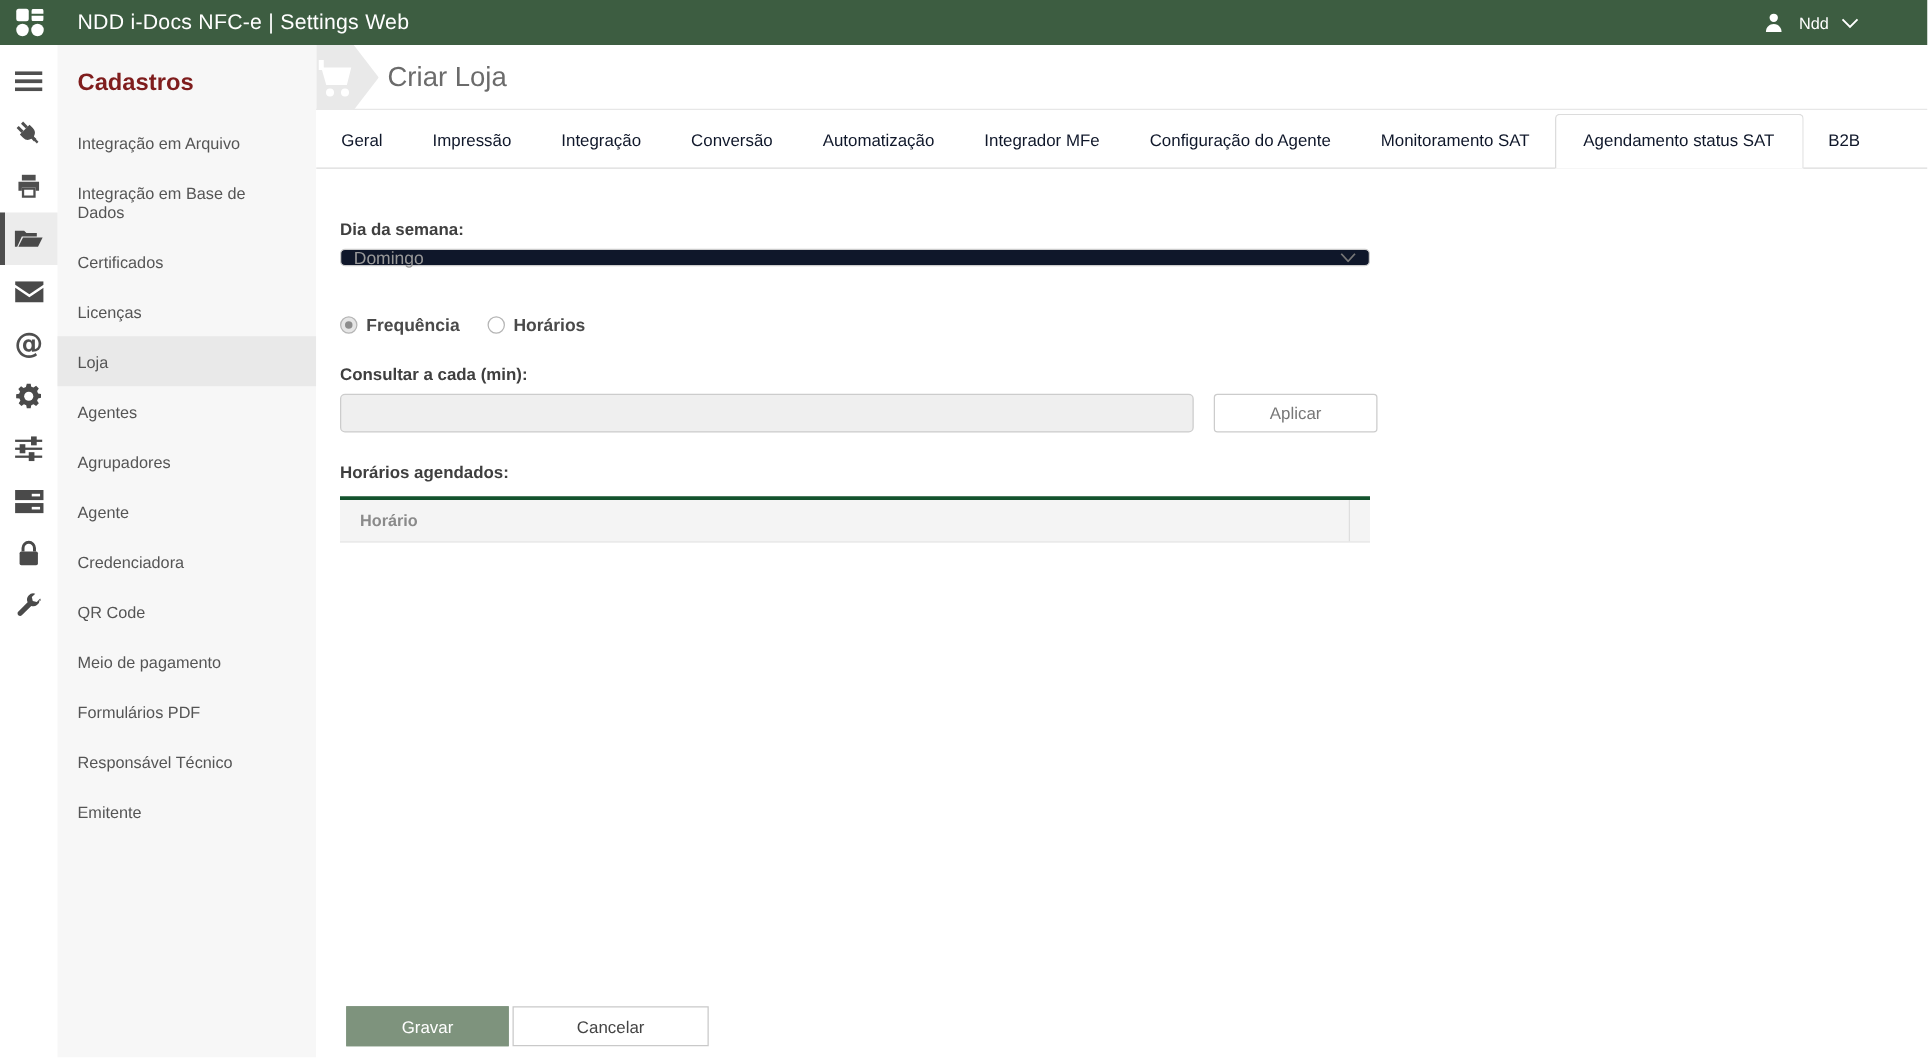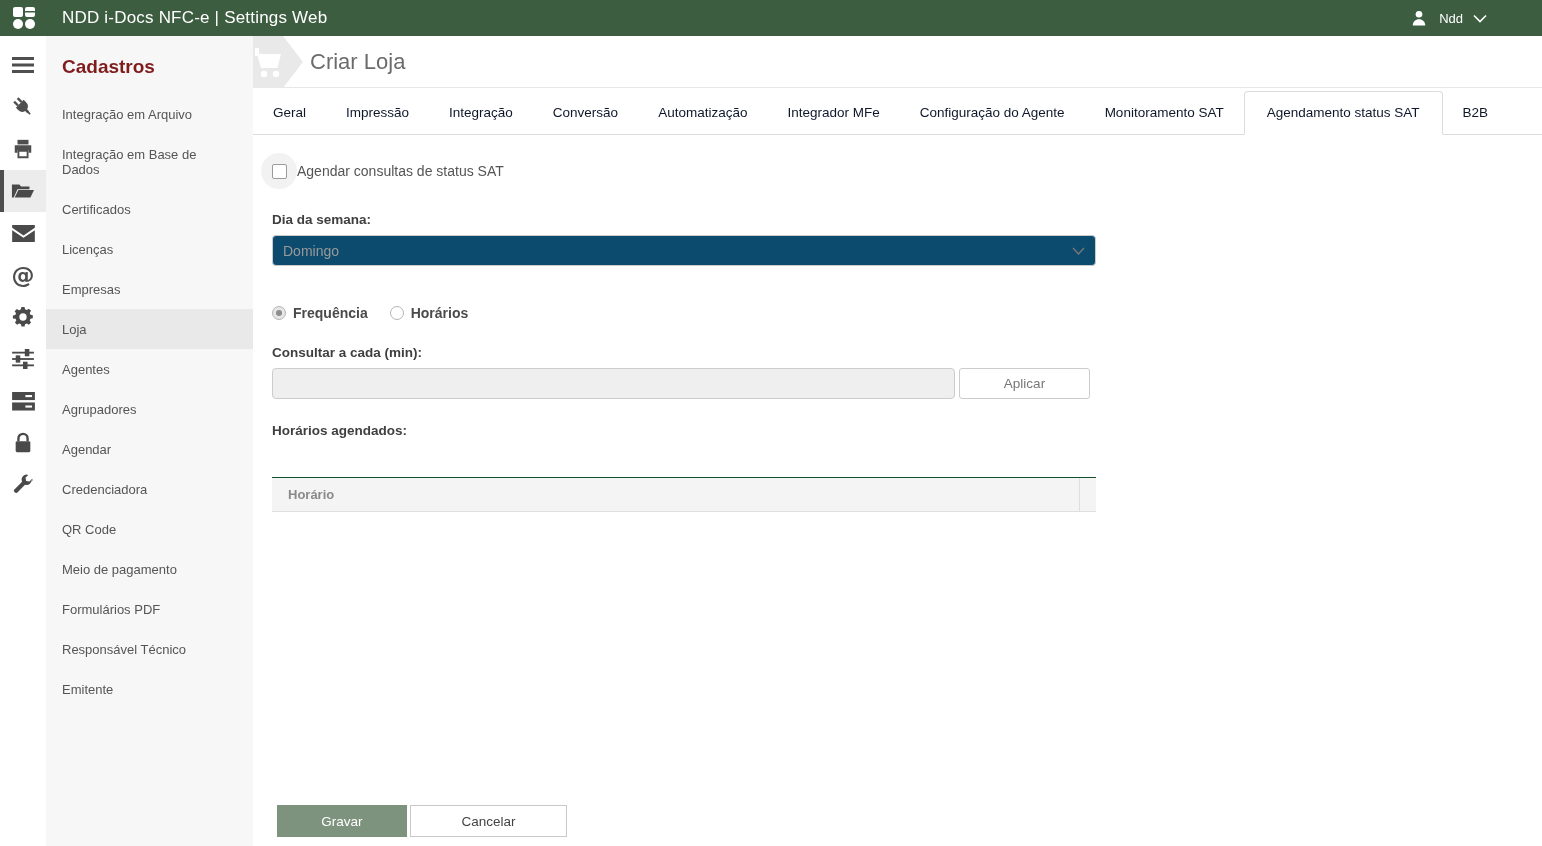--- a/index.html
+++ b/index.html
@@ -53,38 +53,38 @@
 
   .content { padding:17px 0 0 19px; display:flex; flex-direction:column; flex:1; }
 
   .check-row { display:flex; align-items:center; gap:10px; position:relative; height:34px; margin-top:2px; }
   .check-halo { position:absolute; left:-11px; top:-1px; width:36px; height:36px; border-radius:50%; background:#f2f2f2; }
   .checkbox { width:15px; height:15px; border:1px solid #9b9b9b; background:#fff; border-radius:2px; position:relative; z-index:1; cursor:pointer; }
   .check-label { font-size:14px; color:#555; }
 
   .field-label { font-size:13.5px; font-weight:700; color:#3f3f3f; margin-top:24px; }
 
-  .select { width:824px; height:31px; margin-top:8px; background:#0c4a6e; border:1px solid #ccc; border-radius:4px;
+  .select { width:824px; height:14px; margin-top:8px; background:#0f172a; border:1px solid #ccc; border-radius:4px;
     display:flex; align-items:center; padding:0 10px; font-size:14px; color:#999; cursor:default; }
   .select .sel-spacer { flex:1; }
   .select svg { display:block; }
 
   .radio-row { display:flex; align-items:center; gap:22px; margin-top:39px; }
   .radio-opt { display:flex; align-items:center; gap:7px; cursor:pointer; }
   .radio { width:14px; height:14px; border-radius:50%; border:1px solid #b5b5b5; background:#fff; position:relative; }
   .radio.checked { background:#e6e6e6; }
   .radio.checked::after { content:""; position:absolute; left:3px; top:3px; width:6px; height:6px; border-radius:50%; background:#8d8d8d; }
   .radio-label { font-size:14px; font-weight:700; color:#4a4a4a; }
 
   .input-row { display:flex; align-items:center; margin-top:8px; }
   .text-input { width:683px; height:31px; background:#efefef; border:1px solid #ccc; border-radius:4px; font-size:14px; padding:0 10px; color:#555; }
-  .btn-apply { width:131px; height:31px; margin-left:4px; background:#fff; border:1px solid #ccc; border-radius:3px;
+  .btn-apply { width:131px; height:31px; margin-left:16px; background:#fff; border:1px solid #ccc; border-radius:3px;
     font-size:13.5px; color:#777; cursor:pointer; font-family:"Liberation Sans",sans-serif; }
 
-  .table { width:824px; margin-top:39px; border-top:1px solid #14532d; border-bottom:1px solid #e0e0e0; display:flex; }
+  .table { width:824px; margin-top:12px; border-top:3px solid #14532d; border-bottom:1px solid #e0e0e0; display:flex; }
   .th-main { flex:1; background:#f4f4f4; height:33px; display:flex; align-items:center; padding-left:16px;
     font-size:13px; color:#8a8a8a; font-weight:700; }
   .th-side { width:17px; background:#f4f4f4; border-left:1px solid #dedede; }
 
   .footer { margin-top:auto; padding:0 0 9px 5px; display:flex; gap:3px; }
   .btn-save { width:130px; height:32px; background:#7e937d; color:#fff; border:1px solid #7e937d;
     font-size:13.5px; cursor:pointer; font-family:"Liberation Sans",sans-serif; }
   .btn-cancel { width:157px; height:32px; background:#fff; color:#444; border:1px solid #c9c9c9;
     font-size:13.5px; cursor:pointer; font-family:"Liberation Sans",sans-serif; }
 </style>
@@ -192,25 +192,24 @@
       </svg>
     </div>
   </div>
 
   <div class="sidebar">
     <div class="sidebar-title">Cadastros</div>
     <div class="side-item">Integração em Arquivo</div>
     <div class="side-item">Integração em Base de Dados</div>
     <div class="side-item">Certificados</div>
     <div class="side-item">Licenças</div>
-    <div class="side-item">Empresas</div>
     <div class="side-item active">Loja</div>
     <div class="side-item">Agentes</div>
     <div class="side-item">Agrupadores</div>
-    <div class="side-item">Agendar</div>
+    <div class="side-item">Agente</div>
     <div class="side-item">Credenciadora</div>
     <div class="side-item">QR Code</div>
     <div class="side-item">Meio de pagamento</div>
     <div class="side-item">Formulários PDF</div>
     <div class="side-item">Responsável Técnico</div>
     <div class="side-item">Emitente</div>
   </div>
 
   <div class="main">
 
@@ -237,25 +236,20 @@
       <span class="tab">Automatização</span>
       <span class="tab">Integrador MFe</span>
       <span class="tab">Configuração do Agente</span>
       <span class="tab">Monitoramento SAT</span>
       <span class="tab active">Agendamento status SAT</span>
       <span class="tab">B2B</span>
     </div>
 
     <div class="content">
 
-      <div class="check-row">
-        <span class="check-halo"></span>
-        <span class="checkbox"></span>
-        <span class="check-label">Agendar consultas de status SAT</span>
-      </div>
 
       <div class="field-label">Dia da semana:</div>
       <div class="select">
         <span>Domingo</span>
         <span class="sel-spacer"></span>
         <span>
           <svg width="13" height="8" viewBox="0 0 13 8" fill="none" stroke="#777" stroke-width="1.4">
               <polyline points="1,1 6.5,7 12,1"></polyline>
             </svg>
         </span>

